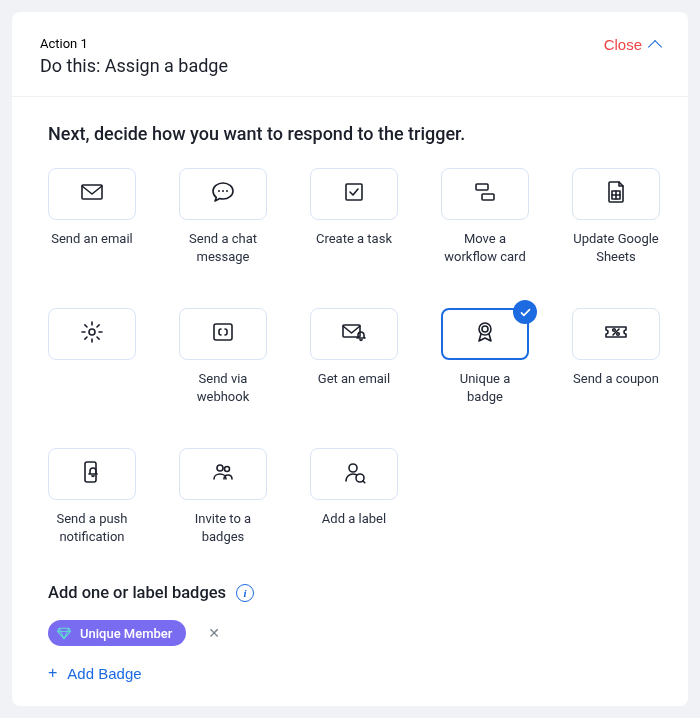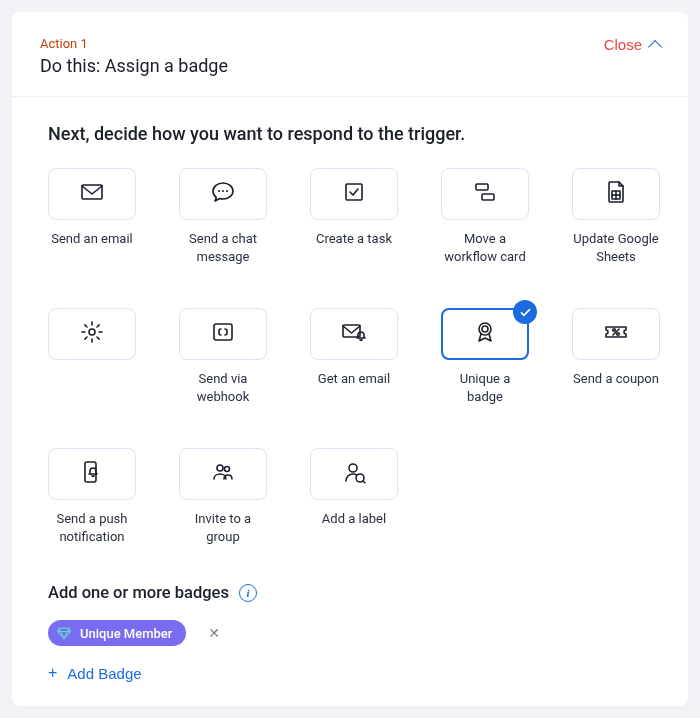--- a/index.html
+++ b/index.html
@@ -17,21 +17,21 @@
       overflow: hidden;
     }
     .header {
       padding: 24px 28px 20px 28px;
       display: flex;
       justify-content: space-between;
       align-items: flex-start;
       border-bottom: 1px solid #eef0f3;
     }
     .header-left { display: flex; flex-direction: column; gap: 4px; }
-    .action-label { font-size: 13px; color: #c2410c; }
+    .action-label { font-size: 13px; color: #000000; }
     .action-title { font-size: 18px; color: #1b1f2a; font-weight: 400; }
     .close-btn {
       display: flex; align-items: center; gap: 8px;
       color: #ef4444; font-size: 15px;
       background: none; border: none; cursor: pointer;
     }
     .close-btn .chev { width: 10px; height: 10px; border-right: 1.6px solid #1d6be0; border-bottom: 1.6px solid #1d6be0; transform: rotate(-135deg); margin-bottom: -4px;}
     .body { padding: 26px 28px 0 36px; }
     .prompt { font-size: 18px; color: #1b1f2a; font-weight: 500; margin-bottom: 24px; }
     .grid {
@@ -240,39 +240,39 @@
   </div>
         <div class="option">
     <div class="card">
       <span class="icon-box"><svg viewBox="0 0 26 26">
                 <circle class="stroke" cx="10" cy="9" r="3"></circle>
                 <circle class="stroke" cx="17" cy="10" r="2.5"></circle>
                 <path class="stroke" d="M4 20c0-3 2.7-5 6-5s6 2 6 5M14 20c0-2.5 1.5-4 4-4s4 1.5 4 4"></path>
               </svg></span>
 
     </div>
-    <div class="label">Invite to a group</div>
+    <div class="label">Invite to a badges</div>
   </div>
         <div class="option">
     <div class="card">
       <span class="icon-box"><svg viewBox="0 0 26 26">
                 <circle class="stroke" cx="12" cy="9" r="4"></circle>
                 <path class="stroke" d="M5 22c0-4 3-7 7-7 1.5 0 2.8.4 4 1"></path>
                 <circle class="stroke" cx="19" cy="19" r="4"></circle>
                 <path class="stroke" d="M21.8 21.8l2 2"></path>
               </svg></span>
 
     </div>
     <div class="label">Add a label</div>
   </div>
       </div>
 
     <div class="badges-section">
       <div class="badges-heading">
-        <span>Add one or more badges</span>
+        <span>Add one or label badges</span>
         <span class="info-icon">i</span>
       </div>
       <div id="chips">
           <div class="badge-chip-row">
     <span class="badge-chip">
       <svg class="gem-icon" viewBox="0 0 20 20">
                 <path d="M4 4h12l2 4-8 9-8-9 2-4z" fill="none" stroke="#5ee0d3" stroke-width="1.4"></path>
                 <path d="M4 4l6 13 6-13M2 8h16" fill="none" stroke="#5ee0d3" stroke-width="1.2"></path>
               </svg>
       <span>Unique Member</span>

